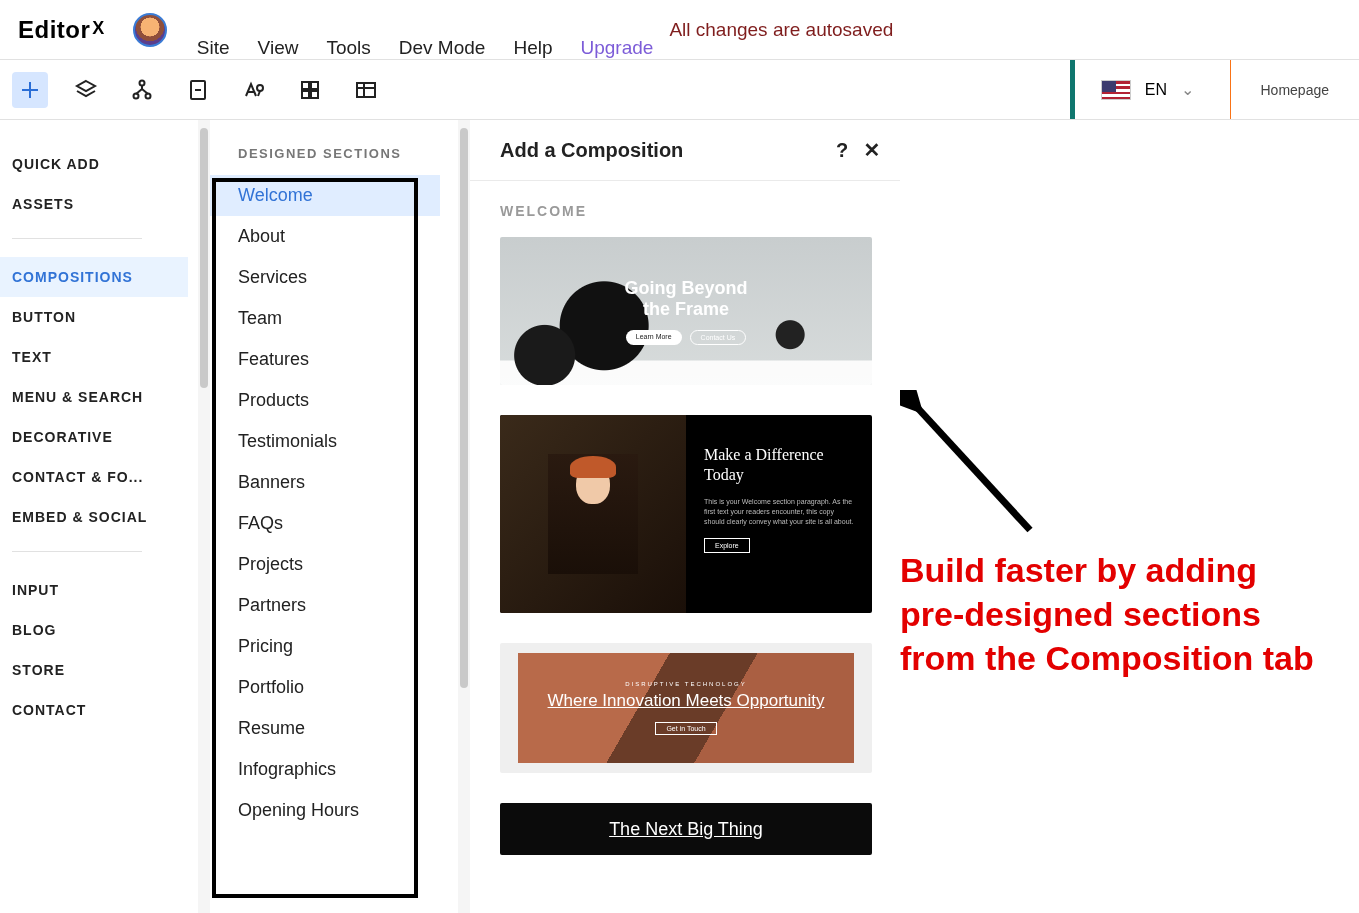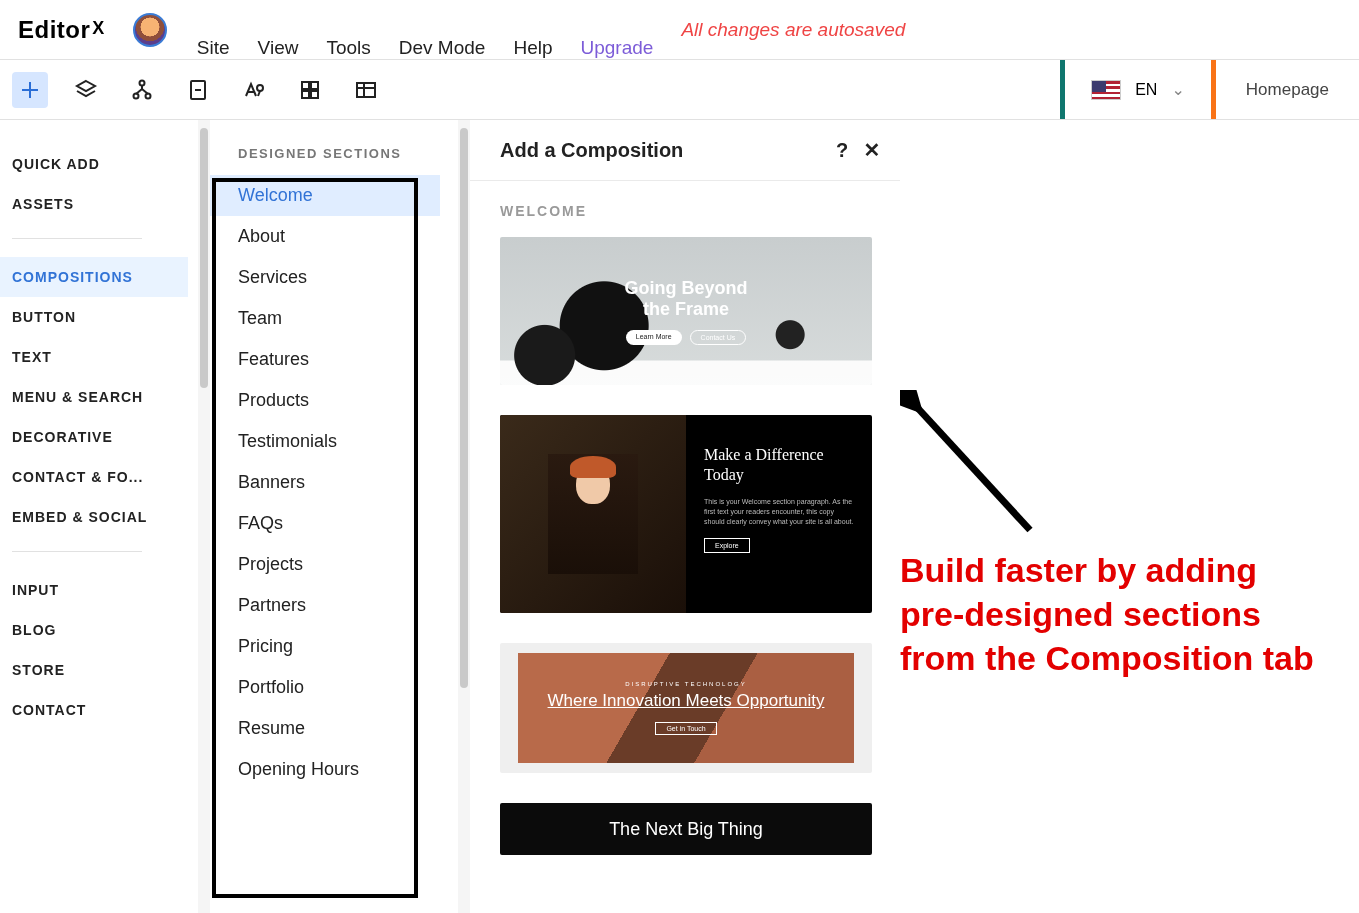--- a/index.html
+++ b/index.html
@@ -7,33 +7,33 @@
 
 
 .topbar { height:60px; border-bottom:1px solid #e1e1e1; display:flex; align-items:center; padding:0 18px; }
 .logo { font-weight:700; font-size:24px; letter-spacing:0.5px; margin-right:28px; display:flex; align-items:baseline;}
 .logo-x { font-size:18px; font-weight:700; margin-left:2px; position:relative; top:-4px;}
 .avatar { width:34px; height:34px; border-radius:50%; border:2px solid #3a7bd5; margin-right:30px;
   background: radial-gradient(circle at 50% 40%, #f7b373 0 40%, #904f3a 41% 60%, #5b3e8c 61% 100%); }
 .menu { display:flex; gap:28px; align-items:center;margin-top:36px; }
 .menu-item { font-size:19px; color:#222; cursor:pointer; }
 .menu-item.upgrade { color:#7c5cd8; }
-.autosave { margin-left:28px; font-size:19px; color:#ef4444;font-style:italic; }
+.autosave { margin-left:16px; font-size:19px; color:#7f1d1d; }
 
 
 .toolbar2 { height:60px; border-bottom:1px solid #e1e1e1; display:flex; align-items:center; }
 .tool-icons { display:flex; align-items:center; padding-left:12px; gap:20px; }
 .ticon { width:36px; height:36px; display:flex; align-items:center; justify-content:center; cursor:pointer; border-radius:4px; }
 .ticon.active { background:#d6e6ff; }
 .ticon svg { width:24px; height:24px; stroke:#222; stroke-width:2; fill:none; }
 .lang-box { margin-left:auto; border-left:5px solid #0f766e; height:100%; display:flex; align-items:center; padding:0 26px; gap:14px; cursor:pointer;}
 .flag { width:30px; height:20px; background:linear-gradient(#b22234 0 15%, #fff 15% 30%, #b22234 30% 45%, #fff 45% 60%, #b22234 60% 75%, #fff 75% 90%, #b22234 90% 100%); position:relative; border:1px solid #ccc;}
 .flag::before{ content:""; position:absolute; left:0; top:0; width:14px; height:11px; background:#3c3b6e;}
 .lang-box .chev { color:#888; }
-.page-box { border-left:5px solid #f97316; height:100%; display:flex; align-items:center; padding:0 30px; color:#444; font-size:17px;}
+.page-box { border-left:1px solid #f97316; height:100%; display:flex; align-items:center; padding:0 30px; color:#444; font-size:14px;margin-left:9px;}
 
 
 .main { display:flex; height:calc(913px - 120px); }
 .col1 { width:210px; border-right:0; position:relative; }
 .scroll-groove { position:absolute; right:0; top:0; bottom:0; width:12px; background:#f5f5f5;}
 .scroll-thumb { position:absolute; right:2px; top:8px; width:8px; height:260px; background:#c9c9c9; border-radius:4px;}
 .col1 .inner { padding:24px 0 0 12px; }
 .c1-item { font-size:14px; font-weight:700; letter-spacing:1px; color:#222; padding:12px 0; cursor:pointer;}
 .c1-sep { border-top:1px solid #e1e1e1; width:130px; margin:14px 0 18px 0;}
 .c1-item.sel { background:#e9f3ff; color:#3173d6; margin-left:-28px; padding-left:28px; width:204px;}
@@ -80,21 +80,21 @@
 .card2 .r .h { font-family:Georgia,serif; font-size:16px; line-height:1.25;}
 .card2 .r .p { font-size:7px; color:#bbb; margin-top:12px; line-height:1.4;}
 .card2 .r .ob { margin-top:12px; display:inline-block; font-size:7px; border:1px solid #fff; padding:3px 10px;}
 
 .card3 { height:130px; background:#efefef; display:flex; align-items:center; justify-content:center;}
 .card3 .inner3 { width:336px; height:110px; background:linear-gradient(120deg,#b86a4a 0 38%, #6a3c28 38% 60%, #aa5f42 60% 100%); display:flex; flex-direction:column; align-items:center; justify-content:center; color:#fff; font-family:Georgia,serif;}
 .card3 .tiny { font-size:6px; letter-spacing:2px; margin-bottom:4px;}
 .card3 .h3 { font-size:17px; text-align:center; line-height:1.2;text-decoration:underline;}
 .card3 .ob3 { margin-top:10px; font-size:7px; border:1px solid #fff; padding:2px 10px;}
 
-.card4 { height:52px; background:#0b0b0b; display:flex; align-items:center; justify-content:center; color:#fff; font-family:Georgia,serif; font-size:18px;}
+.card4 { height:52px; background:#0b0b0b; display:flex; align-items:center; justify-content:center; color:#fff; font-family:Georgia,serif; font-size:18px;text-decoration:underline;}
 
 
 .anno { position:absolute; left:900px; top:390px; width:430px; pointer-events:none;}
 .arrow-svg { position:absolute; left:0; top:0; }
 .anno-text { position:absolute; left:0; top:158px; color:#e30000; font-size:34px; font-weight:700; line-height:1.3;}
 </style>
 </head>
 <body>
 
 <div class="topbar">
@@ -206,20 +206,21 @@
     <div class="c2-item">Features</div>
     <div class="c2-item">Products</div>
     <div class="c2-item">Testimonials</div>
     <div class="c2-item">Banners</div>
     <div class="c2-item">FAQs</div>
     <div class="c2-item">Projects</div>
     <div class="c2-item">Partners</div>
     <div class="c2-item">Pricing</div>
     <div class="c2-item">Portfolio</div>
     <div class="c2-item">Resume</div>
+    <div class="c2-item">Infographics</div>
     <div class="c2-item">Opening Hours</div>
     <div class="hl-box"></div>
     <div class="groove2">
       <div class="thumb2"></div>
     </div>
   </div>
 
   <div class="col3">
     <div class="panel-hdr">
       <span class="panel-title">Add a Composition</span>

